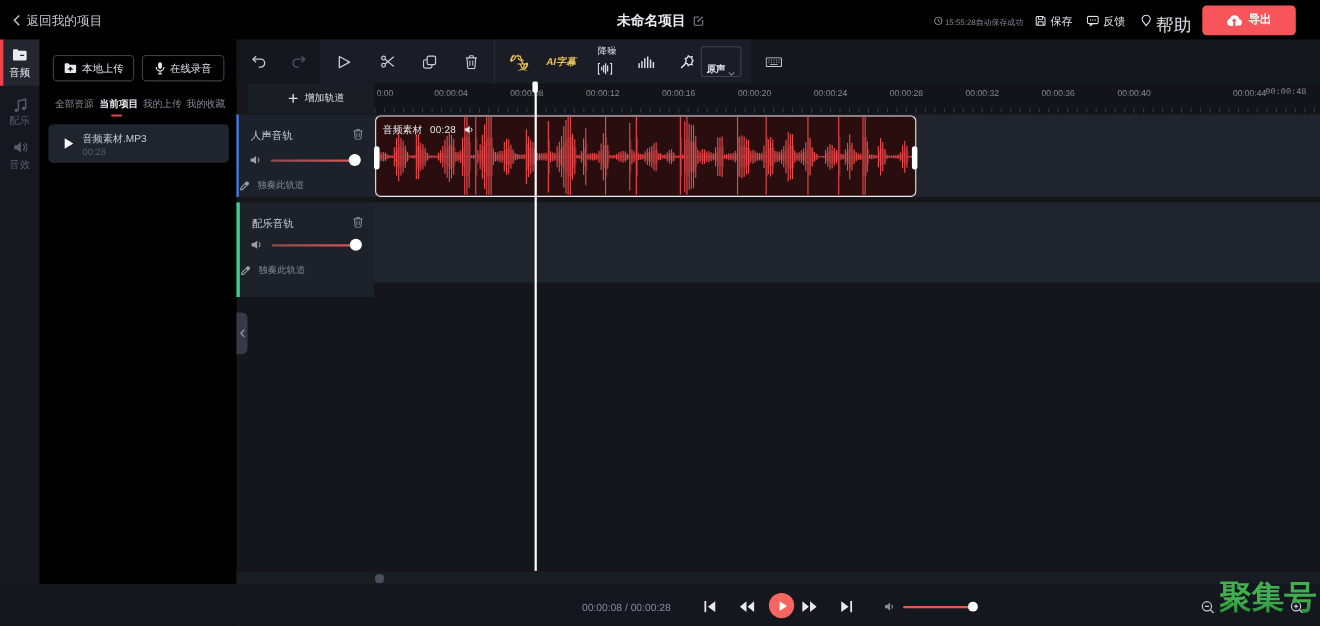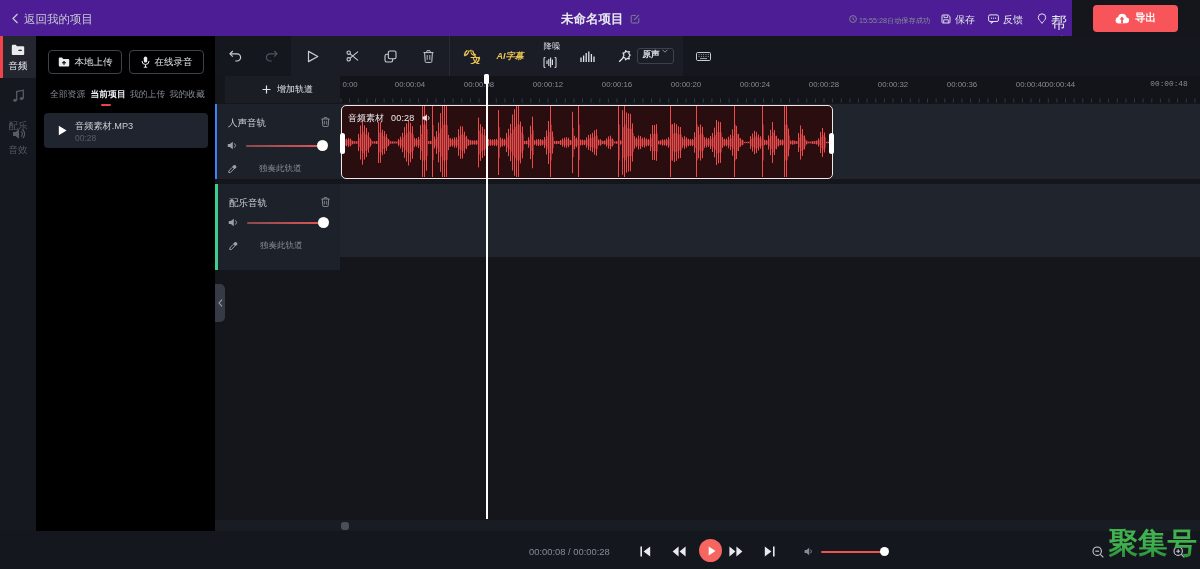--- a/index.html
+++ b/index.html
@@ -1,39 +1,39 @@
 <!DOCTYPE html>
 <html><head>
 <meta charset="utf-8">
 <style>
   * { margin:0; padding:0; box-sizing:border-box; }
   html,body { width:1200px; height:569px; overflow:hidden; }
   body { font-family:"Liberation Sans",sans-serif; background:#14161c; color:#c5c9d1; position:relative; }
   .abs { position:absolute; }
   svg { display:block; }
-  #topbar { left:0; top:0; width:1072px; height:36px; background:#4c1d95; }
+  #topbar { left:0; top:0; width:1200px; height:36px; background:#000000; }
   #sidebar { left:0; top:36px; width:36px; height:533px; background:#16181f; }
   #side-active { left:0; top:0; width:36px; height:42px; background:#23262f; border-left:3px solid #f2434b; }
   .side-item { width:36px; text-align:center; }
   .side-label { font-size:9.5px; display:block; }
   #panel { left:36px; top:36px; width:179px; height:533px; background:#000000; }
   .pbtn { position:absolute; top:14px; height:24px; border:1px solid #3c414b; border-radius:4px; display:flex; align-items:center; justify-content:center; gap:5px; color:#dfe2e8; font-size:9.5px; }
   #toolbar { left:215px; top:36px; width:985px; height:40px; background:#15171e; }
   #toolbar .mid { position:absolute; left:76px; top:0; width:392px; height:40px; background:#1a1d25; }
   #toolbar .ai { position:absolute; left:234px; top:0; width:234px; height:40px; background:#1a1d25; border-left:1px solid #262b34; }
   .tbi { position:absolute; top:0; height:40px; display:flex; align-items:center; justify-content:center; }
   #addtrack { left:225px; top:76px; width:125px; height:27px; background:#1a1d24; color:#dfe2e8; font-size:9px; display:flex; align-items:center; justify-content:center; gap:6px; }
   #ruler { left:340px; top:76px; width:860px; height:27px; background:#121419; }
   .rlab { position:absolute; top:4px; font-size:7.8px; color:#868b96; transform:translateX(-50%); white-space:nowrap; }
   #hdr1 { left:215px; top:104px; width:125px; height:75px; background:#1d212a; border-left:2px solid #3b82f6; }
   #hdr2 { left:215px; top:184px; width:125px; height:86px; background:#1d212a; border-left:3px solid #3ecf8e; }
   #row1 { left:340px; top:104px; width:860px; height:75px; background:#20242c; }
   #row2 { left:340px; top:184px; width:860px; height:73px; background:#20242c; }
   .ttitle { position:absolute; left:11px; top:13px; font-size:9.5px; color:#c9cdd5; }
-  .tsolo { position:absolute; left:11px; top:59px; font-size:8.5px; color:#868b96; display:flex; align-items:center; gap:22px; }
+  .tsolo { position:absolute; left:1px; top:59px; font-size:8.5px; color:#868b96; display:flex; align-items:center; gap:7px; }
   .slider { position:absolute; left:29px; height:2px; border-radius:1px; background:linear-gradient(90deg,#8a4a50,#e25654); width:77px; }
   .knob { position:absolute; width:11px; height:11px; border-radius:50%; background:#fff; }
   #clip { left:341px; top:104.5px; width:492px; height:74.5px; background:#2a0e0f; border:1.5px solid #efe8e6; border-radius:5px; overflow:hidden; }
   #clip .lbl { position:absolute; left:6px; top:6px; font-size:9px; color:#e8eaee; display:flex; align-items:center; gap:7px; }
   .hndl { position:absolute; width:4.5px; height:21px; background:#fff; border-radius:2.5px; top:132.5px; }
   #ph-line { left:485.5px; top:83px; width:2px; height:436px; background:#fdfdfd; }
   #ph-hndl { left:483.6px; top:74px; width:5.8px; height:9.5px; background:#fdfdfd; border-radius:1.5px; }
   #collapse { left:215px; top:284px; width:10px; height:38px; background:#353a46; border-radius:0 5px 5px 0; display:flex; align-items:center; justify-content:center; }
   #scrollrow { left:215px; top:520px; width:985px; height:11px; background:#191c22; }
   #thumb { left:341px; top:521.5px; width:8px; height:8px; border-radius:3px; background:#4a505a; }
@@ -93,21 +93,21 @@
         <rect x="7.2" y="5.7" width="3.8" height="1.3" rx=".65" fill="#23262f"></rect>
       </svg>
     <span class="side-label" style="color:#e8eaee;margin-top:4px">音频</span>
   </div>
   <div class="abs side-item" style="left:0;top:53px">
     <svg style="margin:0 auto" width="13" height="14" viewBox="0 0 13 14">
         <path d="M4.7 11.2V2.6l6.6-1.4v8.2" stroke="#565b66" stroke-width="1.3" fill="none"></path>
         <ellipse cx="3" cy="11.3" rx="1.8" ry="1.5" fill="#565b66"></ellipse>
         <ellipse cx="9.6" cy="9.6" rx="1.8" ry="1.5" fill="#565b66"></ellipse>
       </svg>
-    <span class="side-label" style="color:#565b66;margin-top:17px">配乐</span>
+    <span class="side-label" style="color:#565b66;margin-top:1px">配乐</span>
   </div>
   <div class="abs side-item" style="left:0;top:92px">
     <svg style="margin:0 auto" width="13" height="12" viewBox="0 0 13 12">
         <path d="M1 4h2.4L7 1.2v9.6L3.4 8H1z" fill="#565b66"></path>
         <path d="M9 3.4a3.2 3.2 0 0 1 0 5.2 M10.8 2a5.4 5.4 0 0 1 0 8" stroke="#565b66" stroke-width="1.1" fill="none"></path>
       </svg>
     <span class="side-label" style="color:#565b66;margin-top:4px">音效</span>
   </div>
 </div>
 
@@ -205,21 +205,21 @@
         <path d="M1 6.4V11 M3.6 4.4V11 M6.2 2V11 M8.8 .4V11 M11.4 3V11 M14 5.4V11" stroke="#dfe2e8" stroke-width="1.3"></path>
       </svg>
     </div>
   <div class="tbi" style="left:389px;width:40px">
       <svg width="13" height="14" viewBox="0 0 13 14">
         <path d="M7.6 1.6 L9.2 3 11.3 2.5 10.8 4.6 12.2 6.2 10.8 7.8 11.3 9.9 9.2 9.4 7.6 10.8 7 8.8 4.9 8.3 6 6.2 4.9 4.1 7 3.6z" stroke="#e8eaee" stroke-width="1.1" fill="none" stroke-linejoin="round"></path>
         <path d="M5.6 8.4 L1.2 12.8" stroke="#e8eaee" stroke-width="1.3"></path>
       </svg>
     </div>
   <div class="tbi" style="left:421px;width:38px">
-      <div style="width:37px;height:16px;border:1px solid #3c414b;border-radius:3px;display:flex;align-items:flex-start;justify-content:center;gap:2px">
+      <div style="width:37px;height:28px;border:1px solid #3c414b;border-radius:3px;display:flex;align-items:flex-end;justify-content:center;gap:2px">
         <span style="font-size:8.5px;color:#dfe2e8;font-weight:bold">原声</span>
         <svg width="6" height="4" viewBox="0 0 6 4">
           <path d="M.5 .7 L3 3.2 L5.5 .7" stroke="#868b96" stroke-width="1" fill="none"></path>
         </svg>
       </div>
     </div>
   <div class="tbi" style="left:468px;width:40px">
       <svg width="15" height="9" viewBox="0 0 15 9">
         <rect x=".5" y=".5" width="14" height="8" rx="1.2" stroke="#c8ccd3" stroke-width="1" fill="none"></rect>
         <path d="M2.6 2.6h.9 M4.9 2.6h.9 M7.2 2.6h.9 M9.5 2.6h.9 M11.8 2.6h.9 M2.6 4.6h.9 M4.9 4.6h.9 M7.2 4.6h.9 M9.5 4.6h.9 M11.8 4.6h.9 M4 6.6h7" stroke="#c8ccd3" stroke-width=".8"></path>
@@ -340,21 +340,21 @@
 <div class="rlab" style="left: 70px;">00:00:04</div>
     <div class="rlab" style="left: 139px;">00:00:08</div>
     <div class="rlab" style="left: 208px;">00:00:12</div>
     <div class="rlab" style="left: 277px;">00:00:16</div>
     <div class="rlab" style="left: 346px;">00:00:20</div>
     <div class="rlab" style="left: 415px;">00:00:24</div>
     <div class="rlab" style="left: 484px;">00:00:28</div>
     <div class="rlab" style="left: 553px;">00:00:32</div>
     <div class="rlab" style="left: 622px;">00:00:36</div>
     <div class="rlab" style="left: 691px;">00:00:40</div>
-    <div class="rlab" style="left: 720px;">00:00:44</div>
+    <div class="rlab" style="left: 796px;">00:00:44</div>
     <div class="rlab" style="left: 829px; font-family: Liberation Mono, monospace;">00:00:48</div>
   </div>
 
 <div class="abs" id="row1"></div>
 <div class="abs" id="row2"></div>
 <div class="abs" id="hdr1">
   <div class="ttitle">人声音轨</div>
   <svg class="abs" style="right:10px;top:13px" width="9" height="10" viewBox="0 0 9 10">
       <path d="M.4 2h8.2 M2.8 1.9 L3.3 .6h2.4l.5 1.3" stroke="#9ba0aa" stroke-width=".8" fill="none"></path>
       <path d="M1.3 2 L1.8 8.8a.9.9 0 0 0 .9.8h3.6a.9.9 0 0 0 .9-.8L7.7 2" stroke="#9ba0aa" stroke-width=".8" fill="none"></path>

